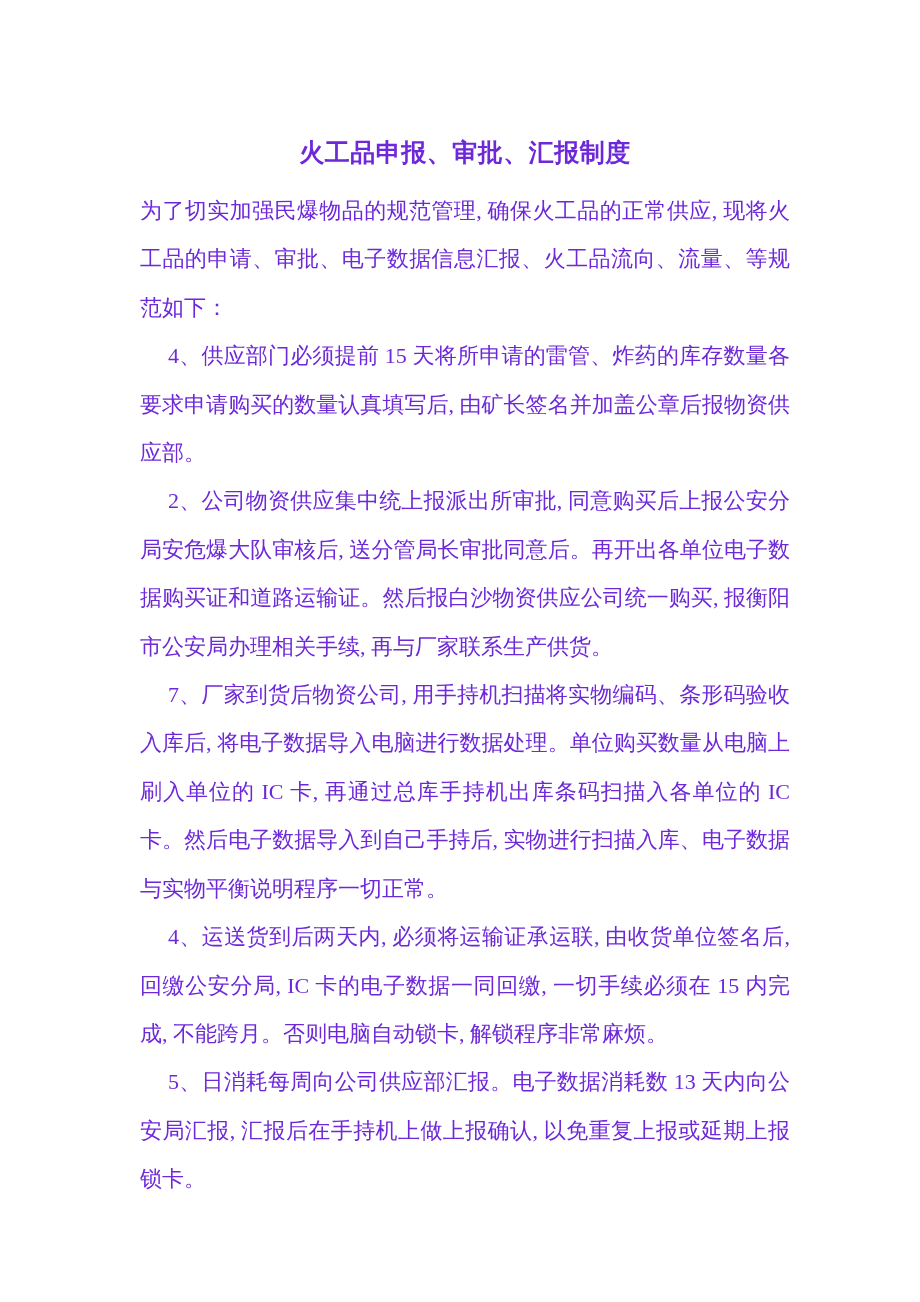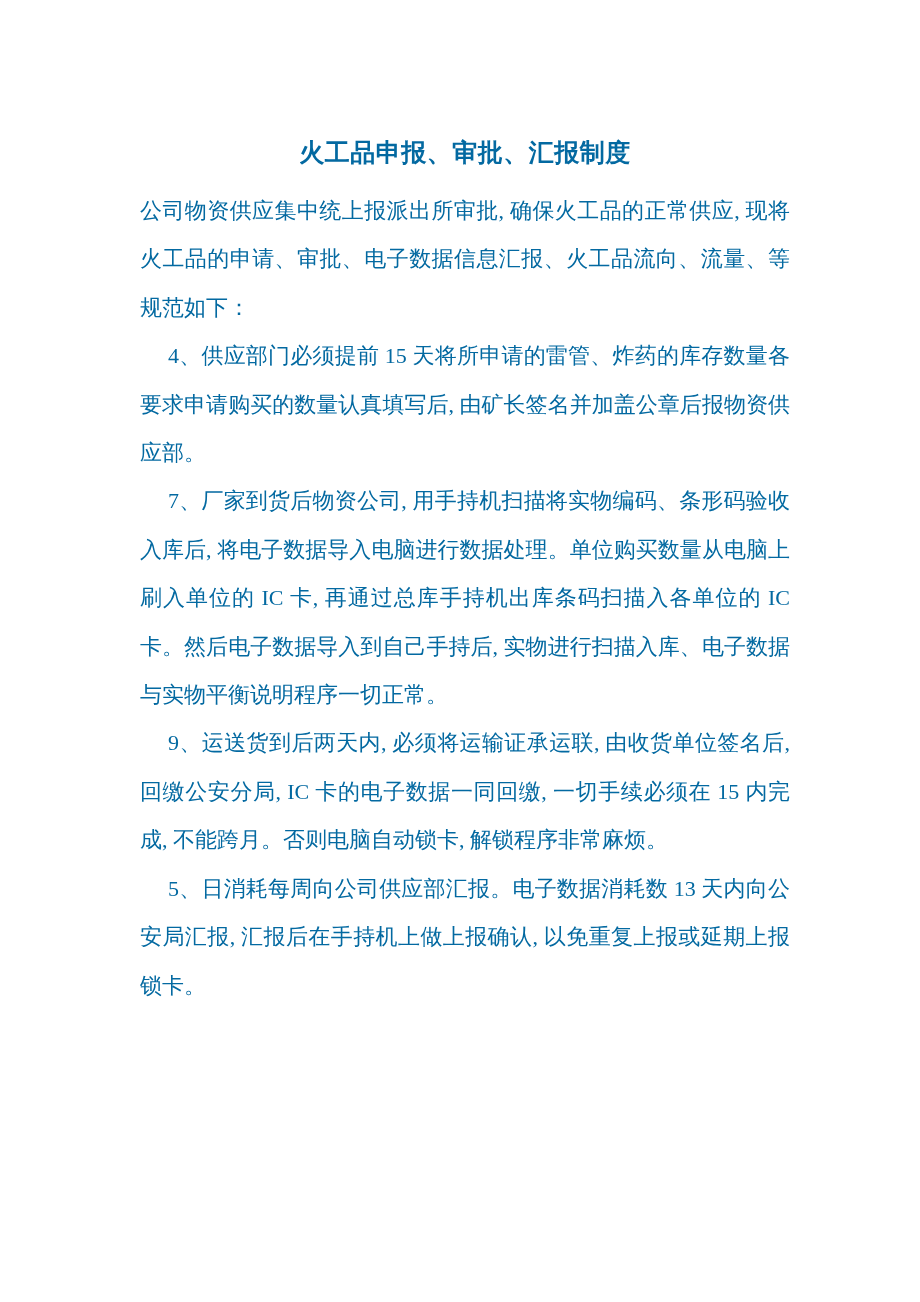--- a/index.html
+++ b/index.html
@@ -11,21 +11,21 @@
     width: 920px;
     height: 1302px;
     overflow: hidden;
   }
   .page {
     box-sizing: border-box;
     width: 920px;
     height: 1302px;
     padding: 129px 130px 32px 140px;
     background: #ffffff;
-    color: #0369a1;
+    color: #6d28d9;
     font-family: "Liberation Serif", "DejaVu Serif", serif;
   }
   .doc-title {
     margin: 0 0 10px 0;
     font-size: 25px;
     font-weight: 700;
     line-height: 48px;
     text-align: center;
     letter-spacing: 0.5px;
     white-space: nowrap;
@@ -42,23 +42,24 @@
   .para.indent {
     text-indent: 28px;
   }
 </style>
 </head>
 <body>
 
 <div class="page">
   <h1 class="doc-title">火工品申报、审批、汇报制度</h1>
 
-  <p class="para">公司物资供应集中统上报派出所审批, 确保火工品的正常供应, 现将火工品的申请、审批、电子数据信息汇报、火工品流向、流量、等规范如下：</p>
+  <p class="para">为了切实加强民爆物品的规范管理, 确保火工品的正常供应, 现将火工品的申请、审批、电子数据信息汇报、火工品流向、流量、等规范如下：</p>
 
   <p class="para indent">4、供应部门必须提前 15 天将所申请的雷管、炸药的库存数量各要求申请购买的数量认真填写后, 由矿长签名并加盖公章后报物资供应部。</p>
 
+  <p class="para indent">2、公司物资供应集中统上报派出所审批, 同意购买后上报公安分局安危爆大队审核后, 送分管局长审批同意后。再开出各单位电子数据购买证和道路运输证。然后报白沙物资供应公司统一购买, 报衡阳市公安局办理相关手续, 再与厂家联系生产供货。</p>
 
   <p class="para indent">7、厂家到货后物资公司, 用手持机扫描将实物编码、条形码验收入库后, 将电子数据导入电脑进行数据处理。单位购买数量从电脑上刷入单位的 IC 卡, 再通过总库手持机出库条码扫描入各单位的 IC 卡。然后电子数据导入到自己手持后, 实物进行扫描入库、电子数据与实物平衡说明程序一切正常。</p>
 
-  <p class="para indent">9、运送货到后两天内, 必须将运输证承运联, 由收货单位签名后, 回缴公安分局, IC 卡的电子数据一同回缴, 一切手续必须在 15 内完成, 不能跨月。否则电脑自动锁卡, 解锁程序非常麻烦。</p>
+  <p class="para indent">4、运送货到后两天内, 必须将运输证承运联, 由收货单位签名后, 回缴公安分局, IC 卡的电子数据一同回缴, 一切手续必须在 15 内完成, 不能跨月。否则电脑自动锁卡, 解锁程序非常麻烦。</p>
 
   <p class="para indent">5、日消耗每周向公司供应部汇报。电子数据消耗数 13 天内向公安局汇报, 汇报后在手持机上做上报确认, 以免重复上报或延期上报锁卡。</p>
 </div>
 
 </body></html>

